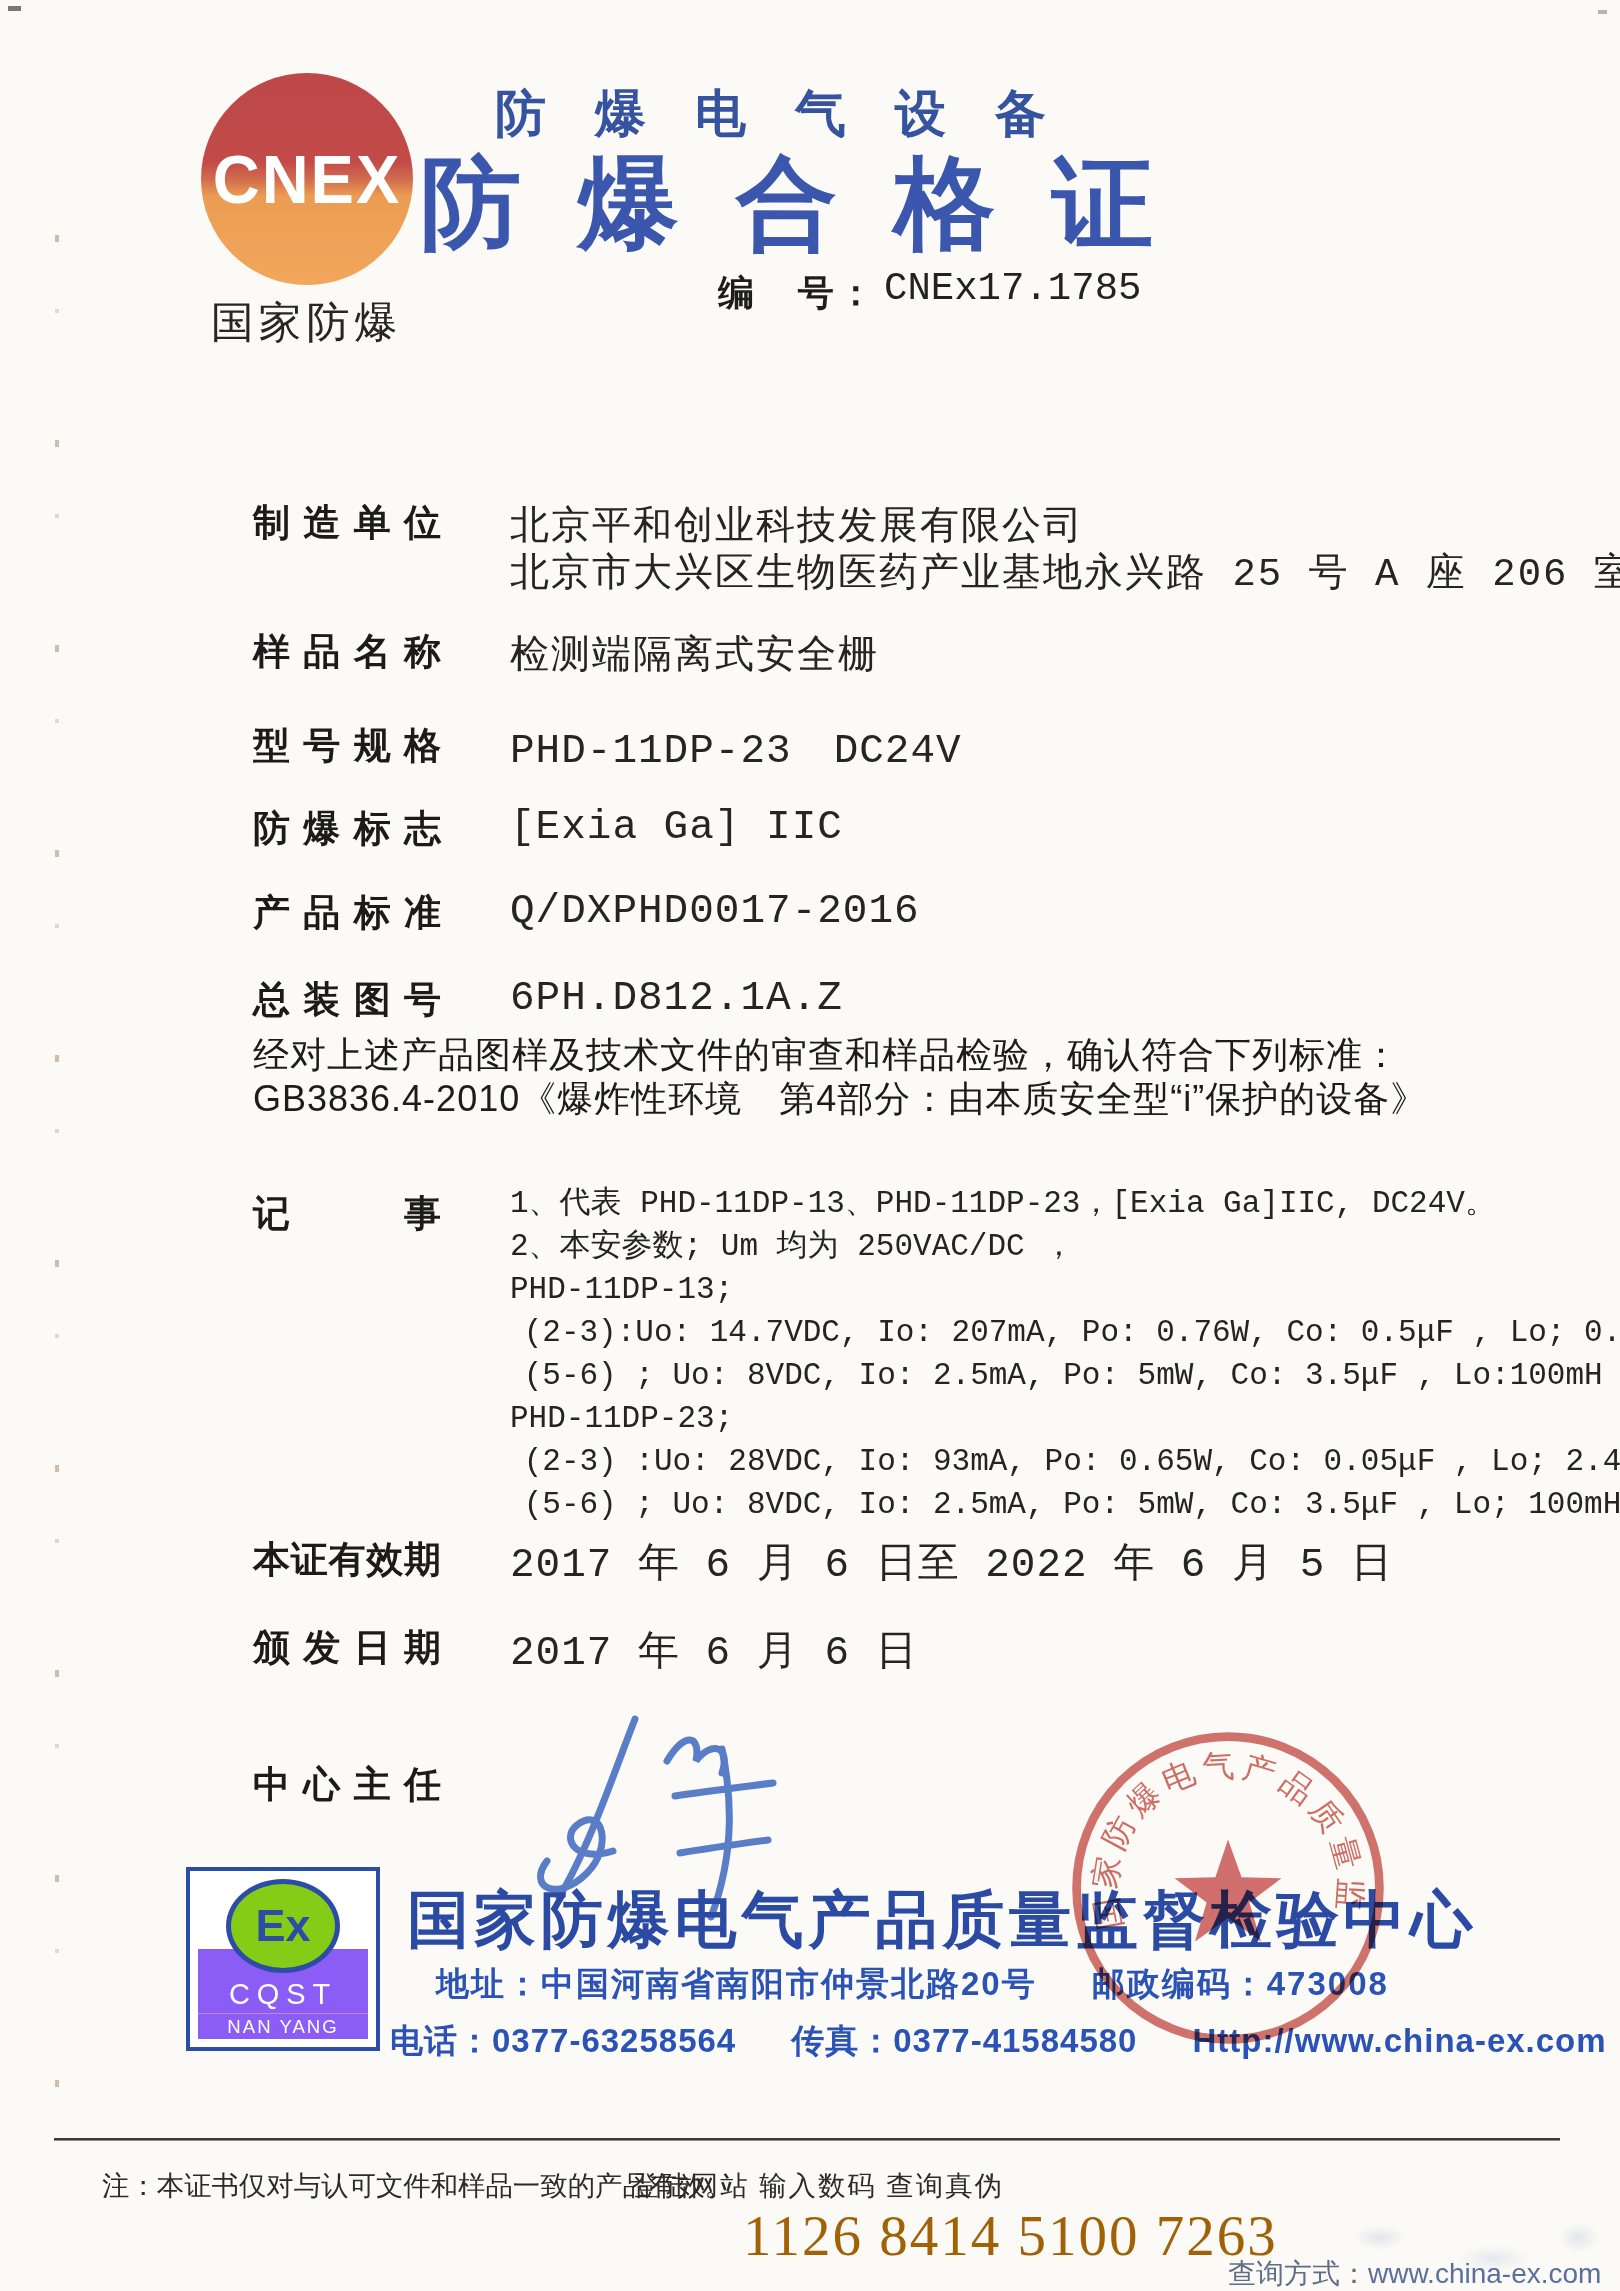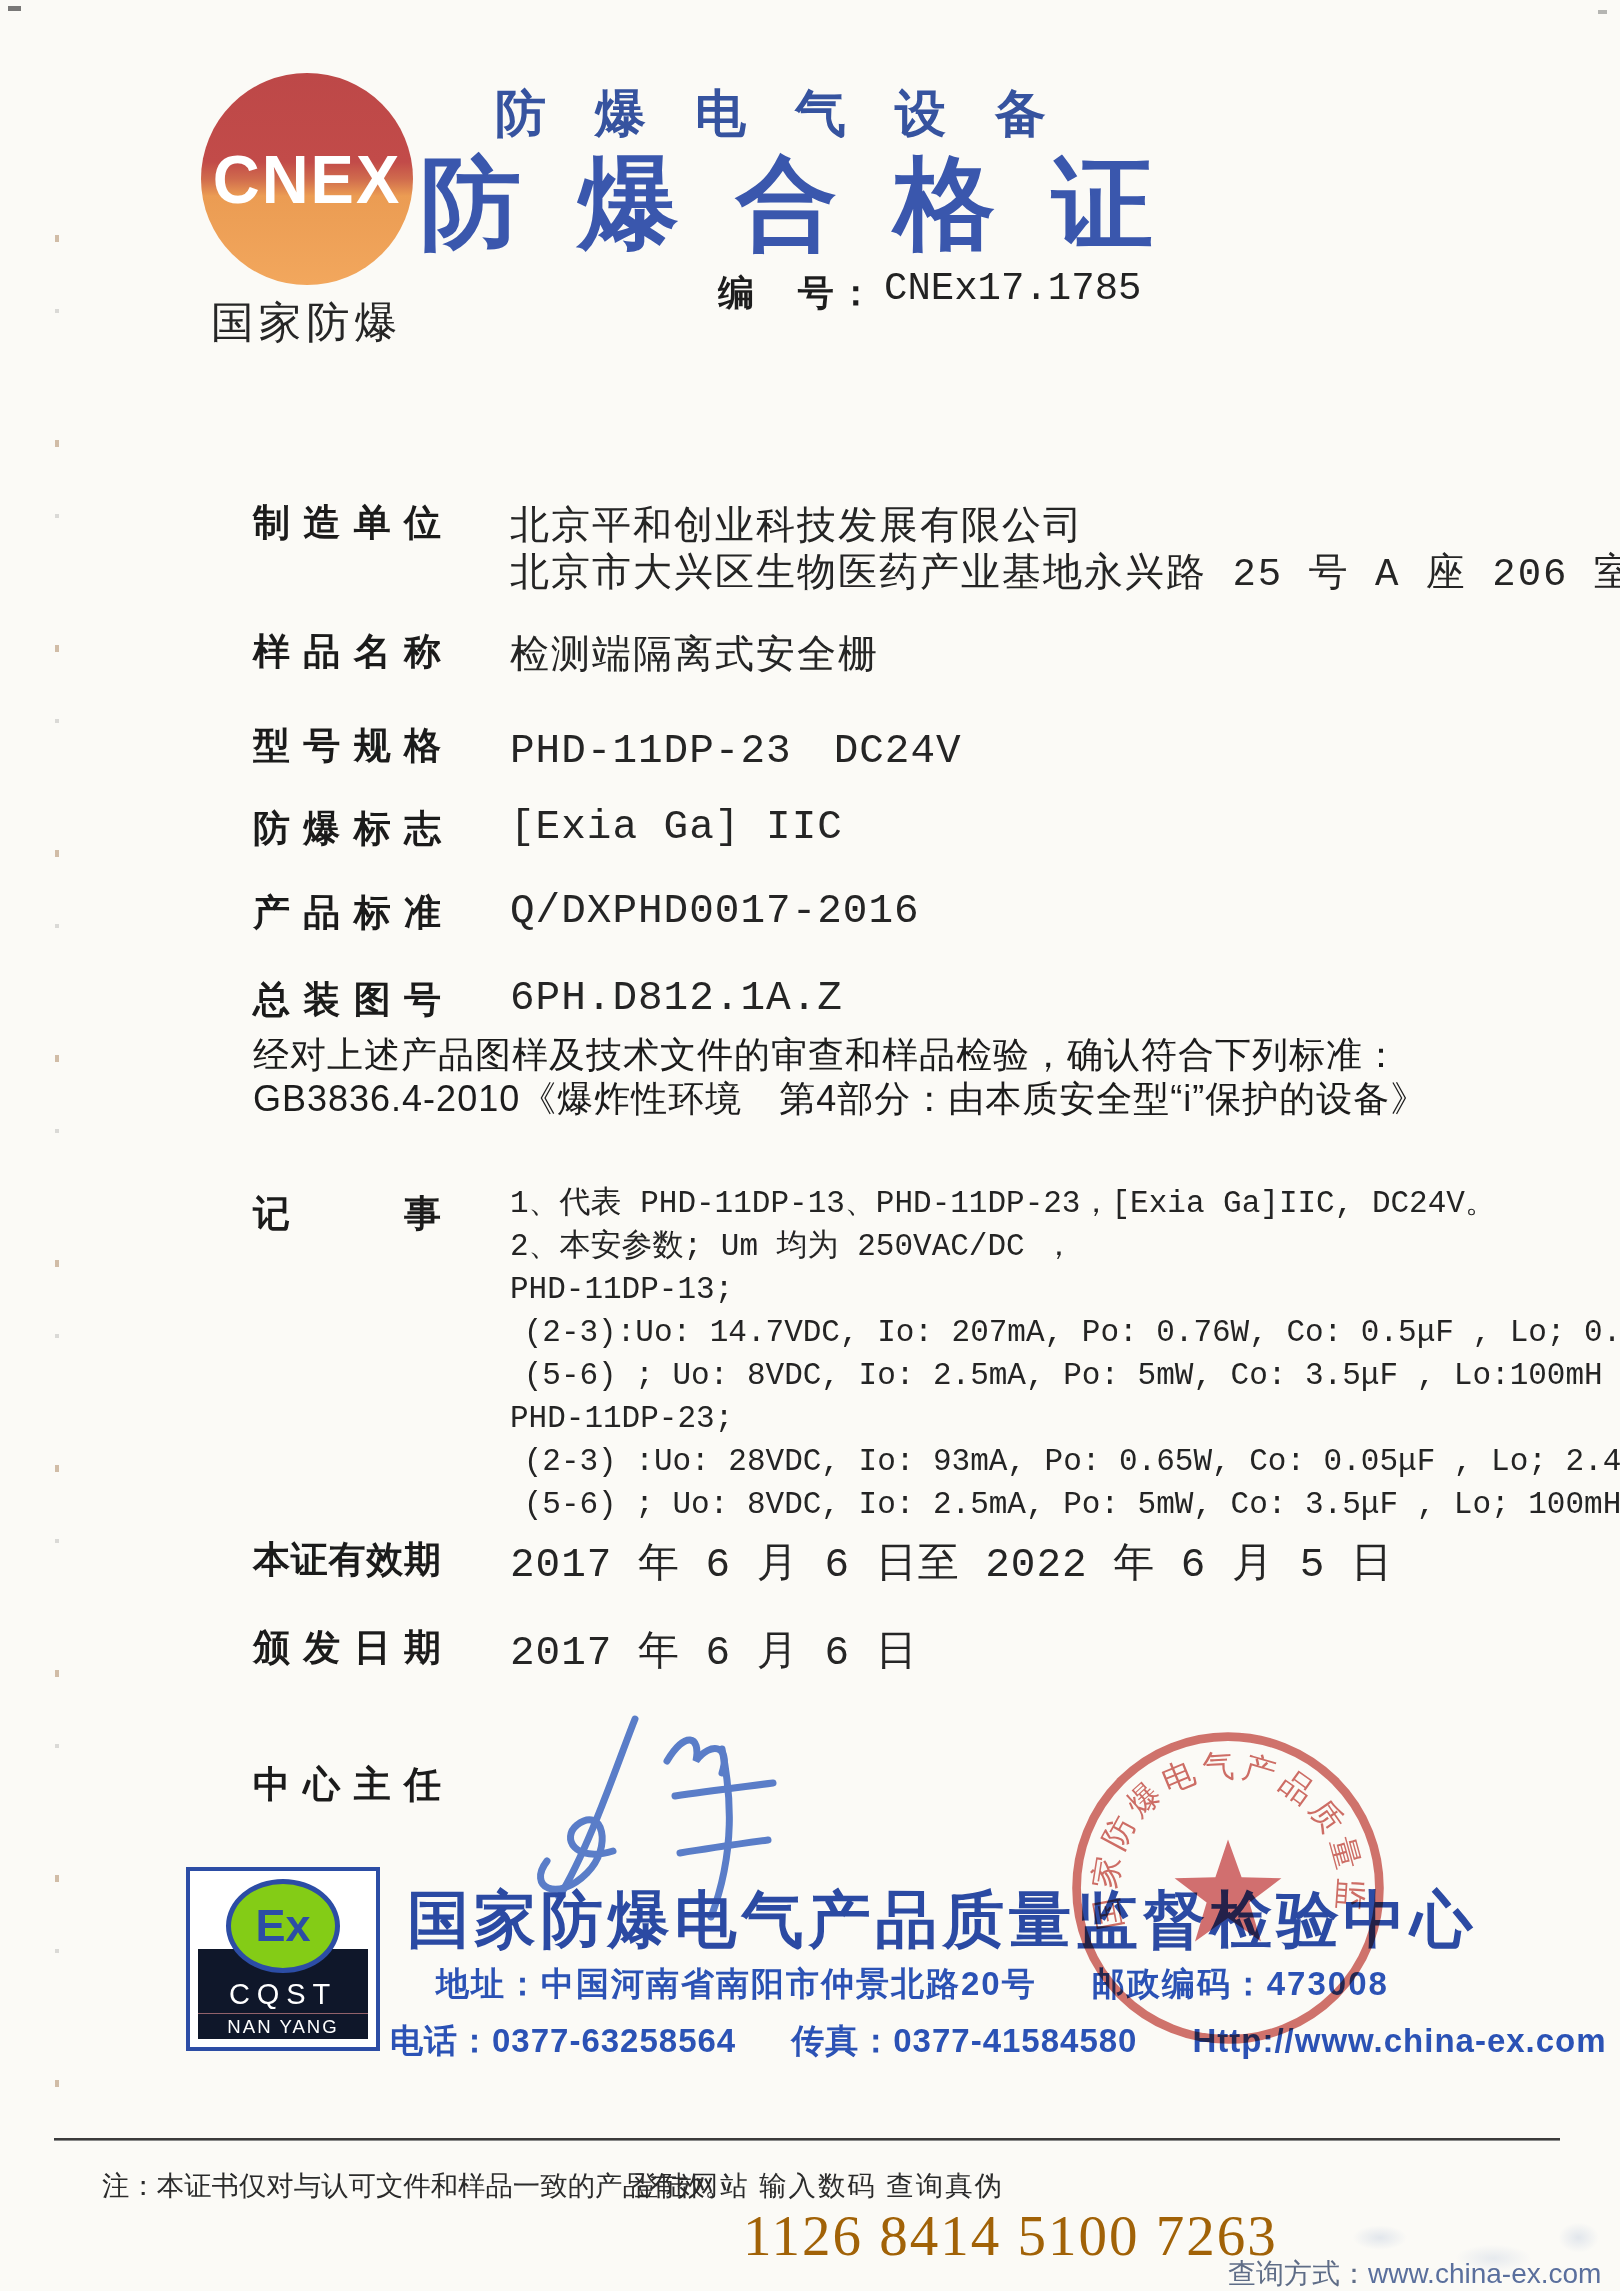--- a/index.html
+++ b/index.html
@@ -82,21 +82,21 @@
     position:absolute;left:186px;top:1867px;width:194px;height:184px;
     background:#fff;border:4.9px solid #2c4da5;box-sizing:border-box;
   }
   .ex-oval{
     position:absolute;left:50%;top:7.8px;transform:translateX(-50%);
     width:114px;height:94px;border:5.9px solid #2c4da5;border-radius:50%;background:#84cc16;z-index:2;
     display:flex;align-items:center;justify-content:center;
     font-size:45px;font-weight:bold;color:#2c4da5;box-sizing:border-box;
   }
   .ex-blue{
-    position:absolute;left:7.8px;right:7.8px;bottom:7.8px;height:90px;background:#0f172a;
+    position:absolute;left:7.8px;right:7.8px;bottom:7.8px;height:90px;background:#8b5cf6;
   }
   .ex-cqst{
     margin-top:29px;text-align:center;color:#fff;font-size:29px;letter-spacing:6.9px;
     border-bottom:1px solid rgba(255,160,160,.55);padding-bottom:2px;
   }
   .ex-ny{text-align:center;color:#fff;font-size:18.6px;letter-spacing:2px;margin-top:2px;}
   .org-name{
     position:absolute;left:407px;top:1878px;z-index:3;
     font-size:62px;font-weight:800;color:#2b4aa3;letter-spacing:4.9px;white-space:nowrap;
   }

